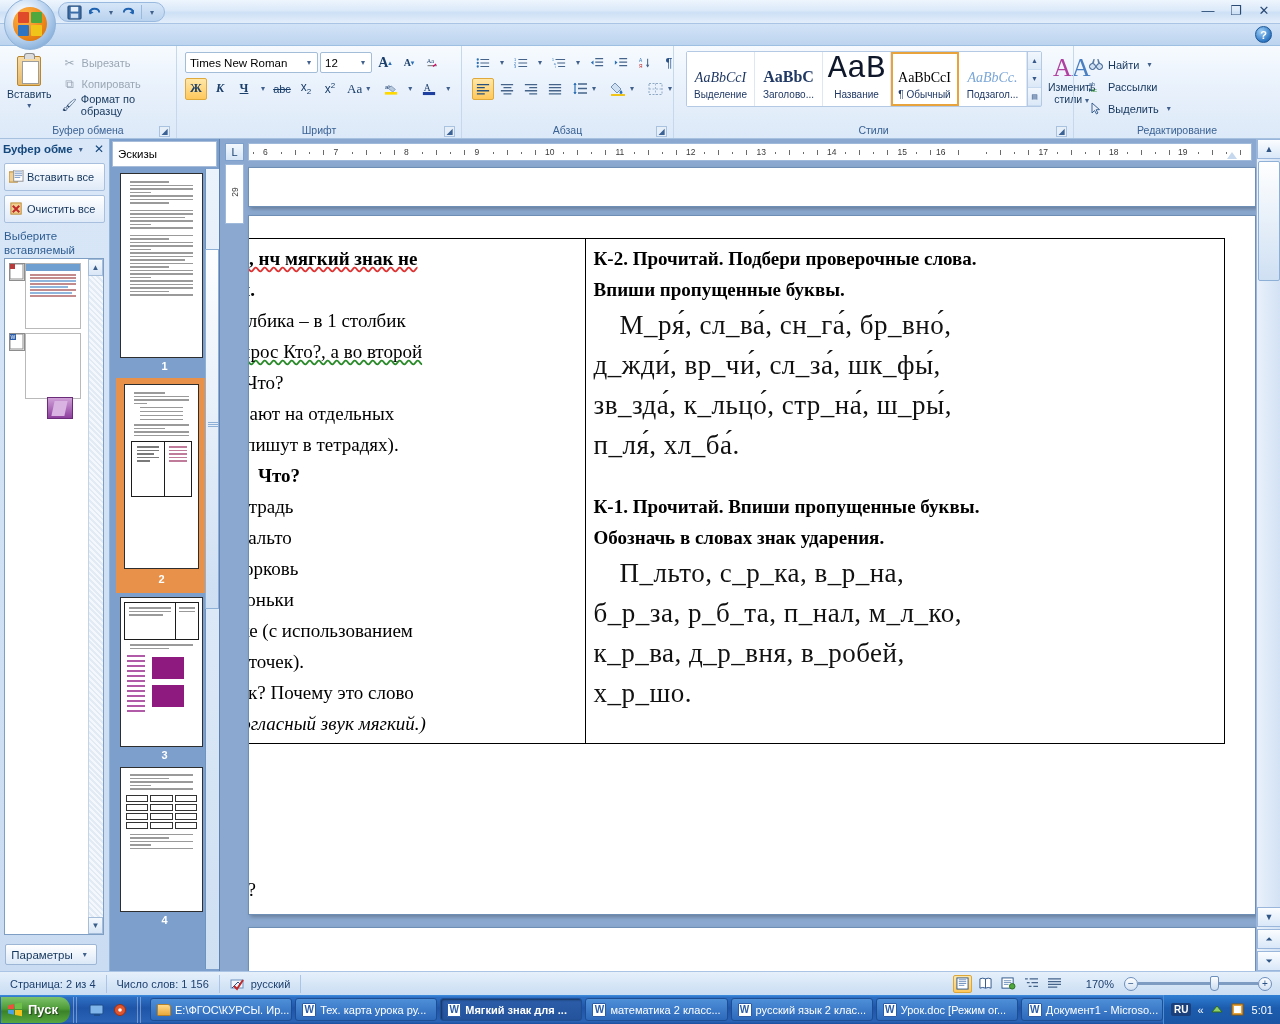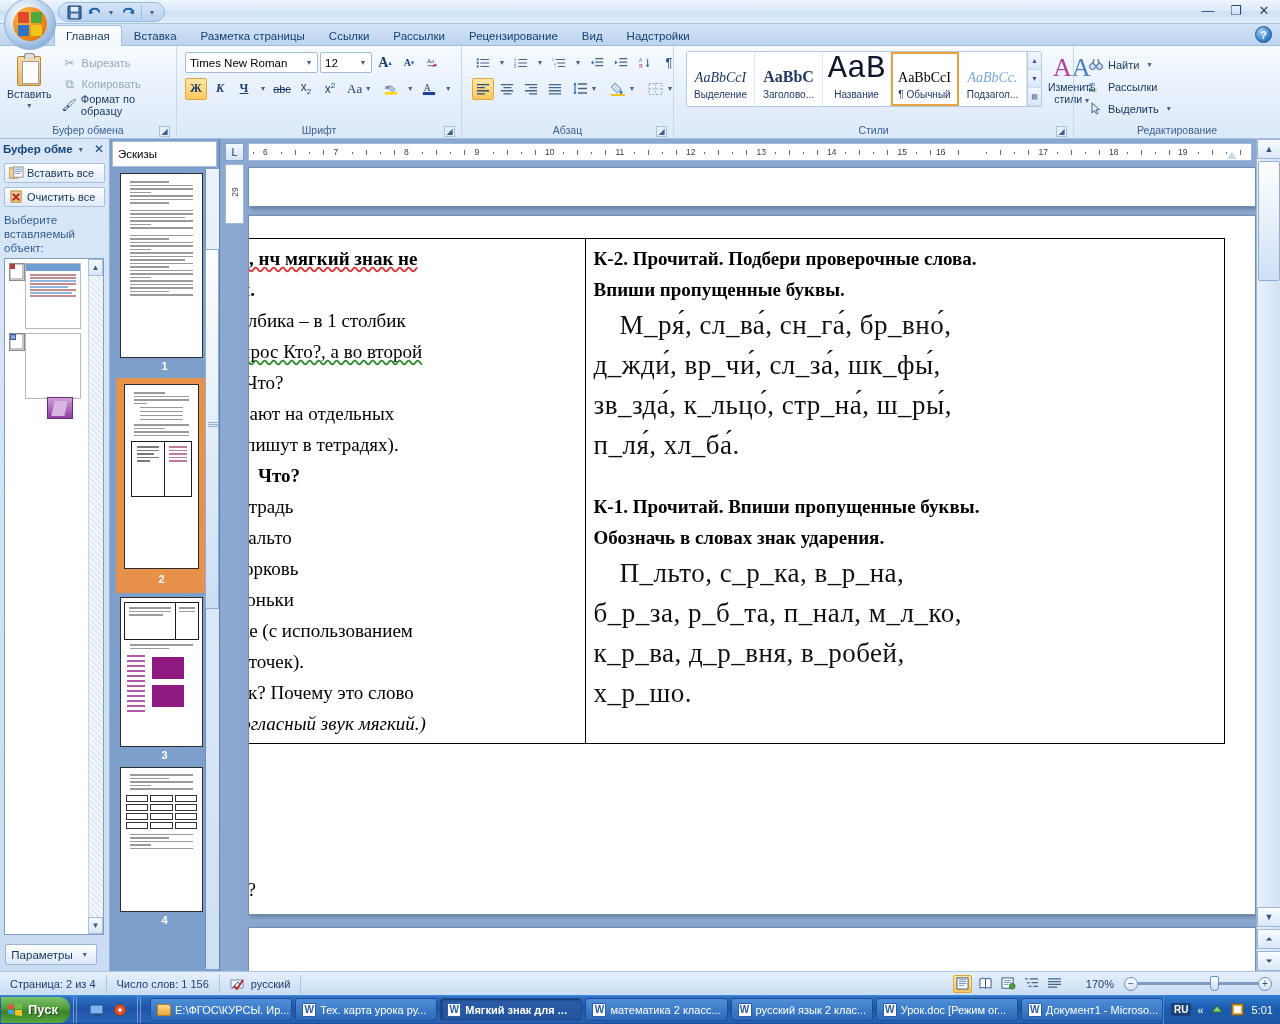--- a/index.html
+++ b/index.html
@@ -146,21 +146,21 @@
   .workarea { position:absolute; left:0; top:139px; width:1280px; height:832px; background:#8ba9d0; }
   
   .clipboard-pane {
     position:absolute; left:0; top:0; width:110px; height:832px;
     background: linear-gradient(#d9e7f8, #cadcf2);
     border-right:1px solid #93b2d8;
   }
   .cp-head { display:flex; align-items:center; height:20px; padding:0 3px; gap:2px;}
   .cp-title { font-weight:bold; color:#15487c; font-size:11.5px; white-space:nowrap; overflow:hidden;}
   .cp-btn {
-    margin:4px 4px 0; height:20px; background:linear-gradient(#ffffff,#dfeaf8);
+    margin:4px 4px 0; height:28px; background:linear-gradient(#ffffff,#dfeaf8);
     border:1px solid #a8c0dd; border-radius:2px; display:flex; align-items:center; gap:3px;
     padding:0 3px; font-size:11px; color:#15365c;
   }
   .cp-hint { padding:6px 4px 2px; color:#2f5e92; font-size:11.5px; line-height:14px;}
   .cp-list {
     position:absolute; left:4px; top:119px; width:100px; bottom:36px;
     background:#fff; border:1px solid #7f9ec4;
   }
   .cp-listscroll { position:absolute; right:0; top:0; width:15px; bottom:0;
     background: repeating-linear-gradient(45deg,#f4f7fb 0 2px,#e2eaf4 2px 4px); border-left:1px solid #c4d4e8;}
@@ -337,30 +337,20 @@
       <div class="orb-inner">
         <div class="orb-q" style="background:#e04a2a"></div>
         <div class="orb-q" style="background:#4fa83d"></div>
         <div class="orb-q" style="background:#2f74c0"></div>
         <div class="orb-q" style="background:#f0c419"></div>
       </div>
     </div>
   </div>
 
   <div class="tabstrip">
-    <div class="tabs">
-      <div class="tab active">Главная</div>
-      <div class="tab">Вставка</div>
-      <div class="tab">Разметка страницы</div>
-      <div class="tab">Ссылки</div>
-      <div class="tab">Рассылки</div>
-      <div class="tab">Рецензирование</div>
-      <div class="tab">Вид</div>
-      <div class="tab">Надстройки</div>
-    </div>
     <div class="helpbtn">?</div>
   </div>
 
   <div class="ribbon">
 
     <div class="group" style="width:176px">
       <div class="group-body">
         <div class="paste-btn">
           <div class="clip-icon">
             <div class="clip-body"></div>

